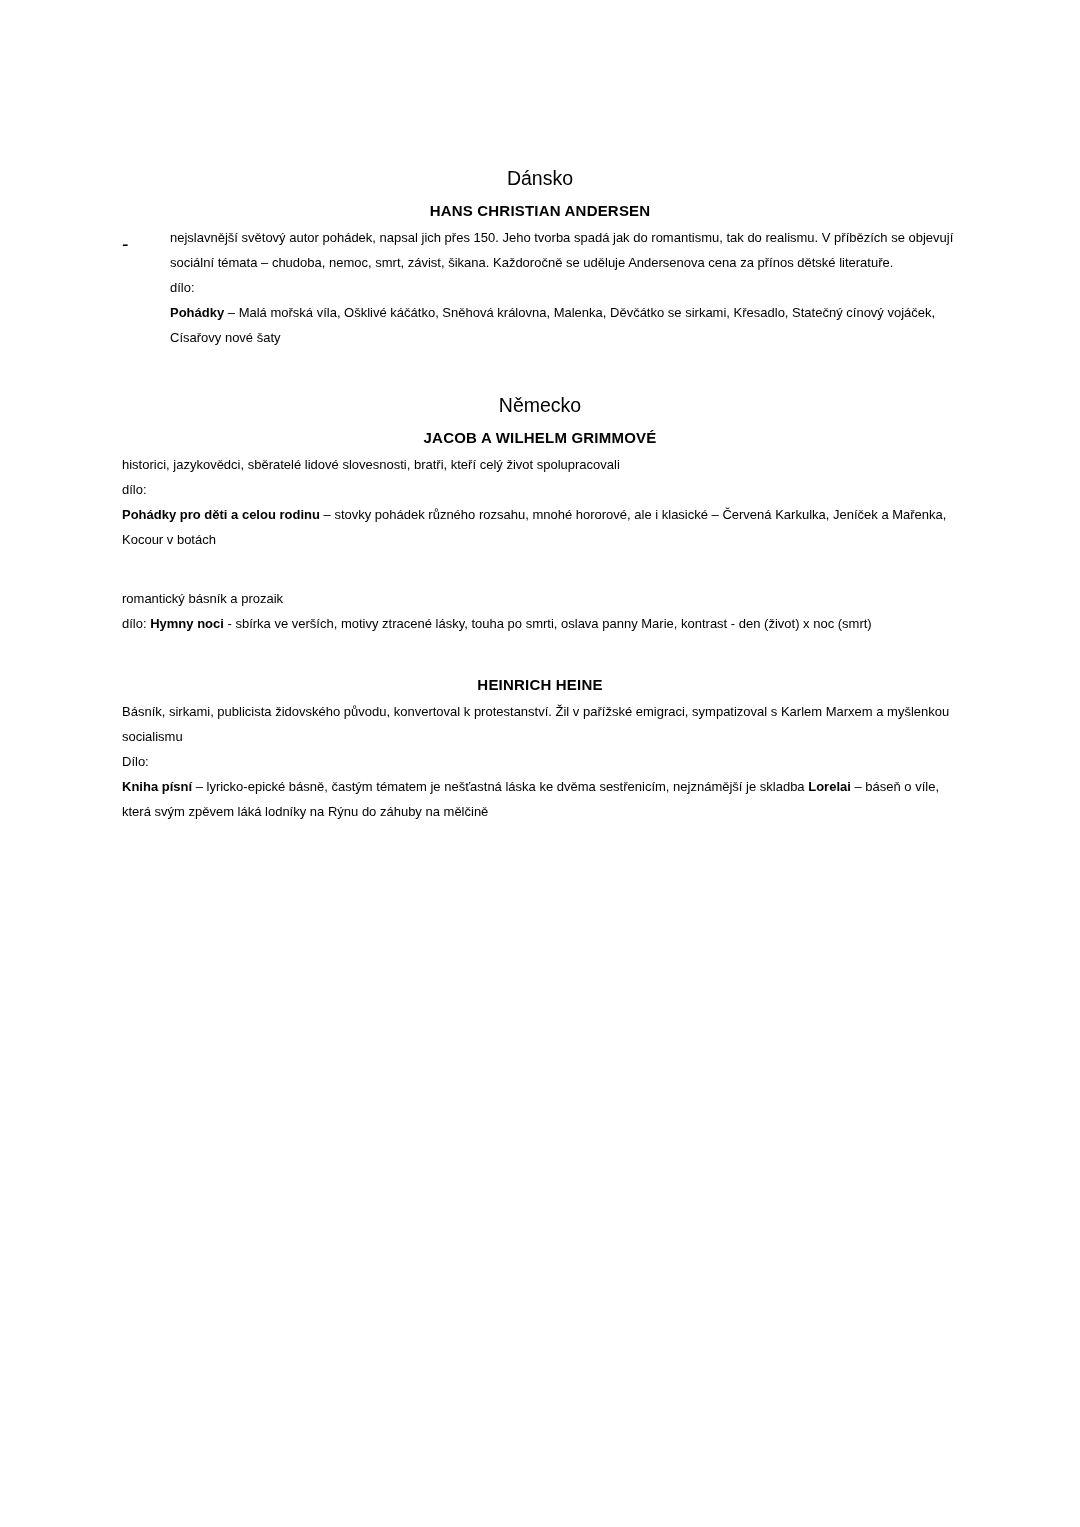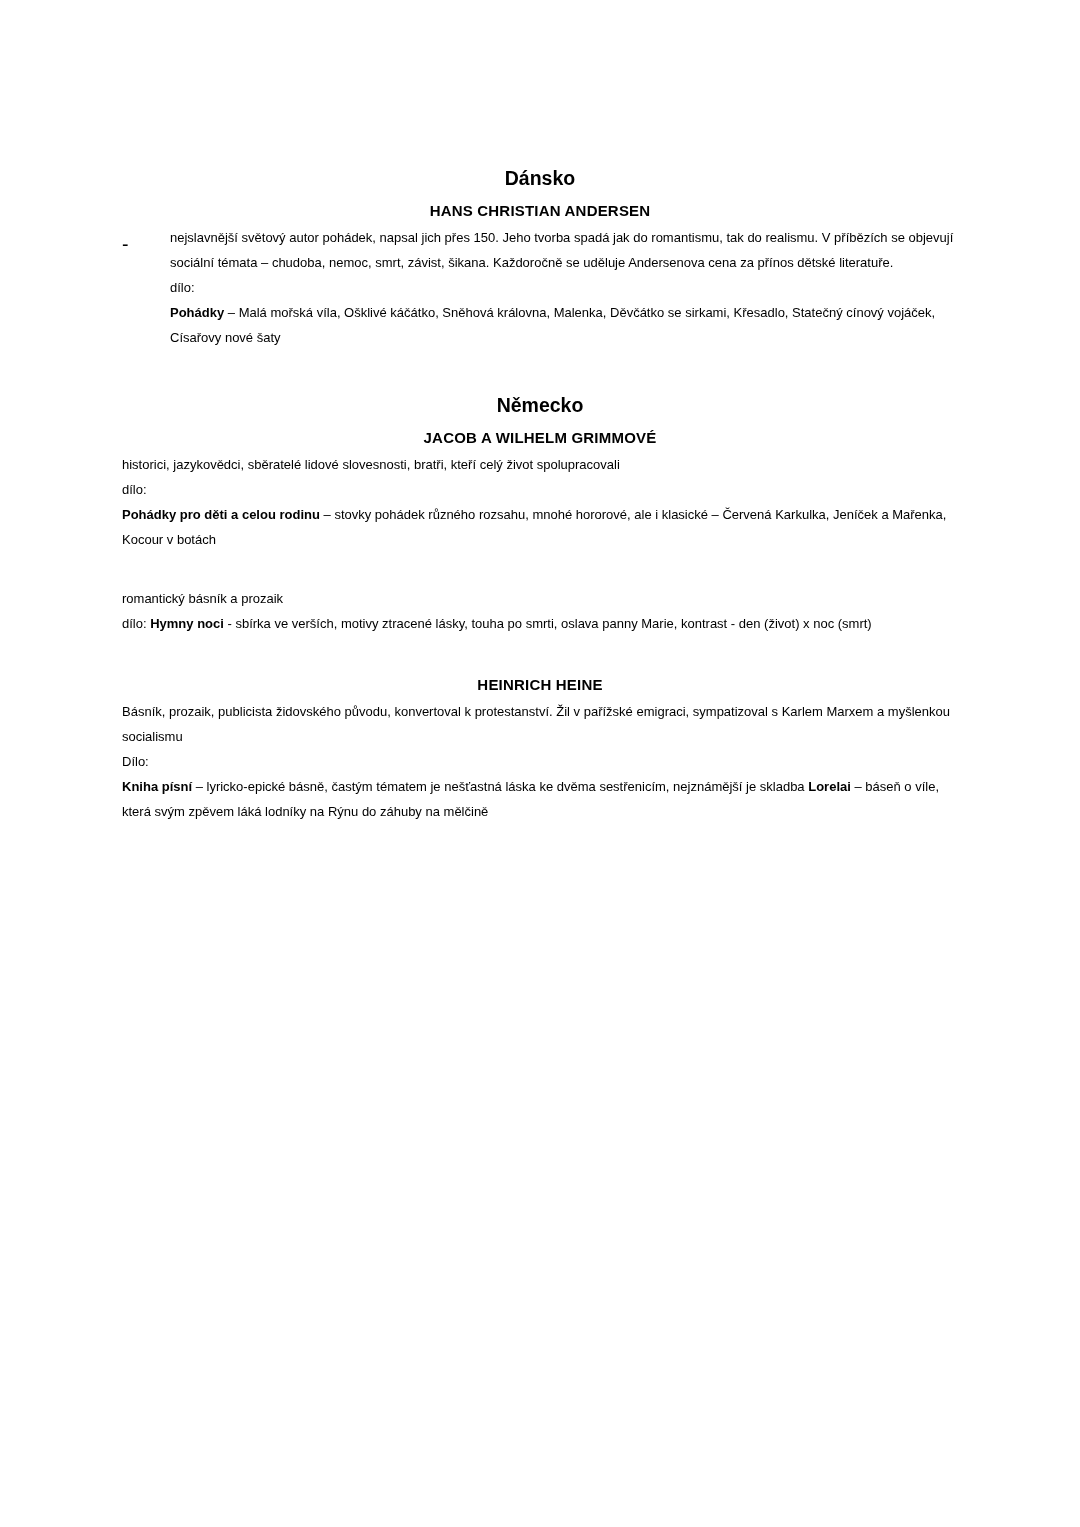--- a/index.html
+++ b/index.html
@@ -26,21 +26,21 @@
   }
   .bold {
     font-weight: bold;
     text-align: center;
   }
   .italic-bold {
     font-weight: bold;
   }
   .heading-country {
     text-align: center;
-    font-weight: bold;
+    font-weight: normal;
     font-size: 19.5px;
     line-height: 1.92;
   }
   .heading-author {
     text-align: center;
     font-weight: bold;
     font-size: 15px;
     line-height: 1.92;
     letter-spacing: 0.2px;
   }
@@ -101,19 +101,19 @@
 
     <div>
       <div class="para">romantický básník a prozaik</div>
       <div class="para"><span class="inline">dílo: </span><span class="bold inline">Hymny noci</span><span class="inline"> - sbírka ve verších, motivy ztracené lásky, touha po smrti, oslava panny Marie, kontrast - den (život) x noc (smrt)</span></div>
     </div>
 
     <div class="spacer-md"></div>
 
     <div>
       <div class="heading-author">HEINRICH HEINE</div>
-      <div class="para">Básník, prozaik, publicista židovského původu, konvertoval k protestanství. Žil v pařížské emigraci, sympatizoval s Karlem Marxem a myšlenkou socialismu</div>
+      <div class="para">Básník, sirkami, publicista židovského původu, konvertoval k protestanství. Žil v pařížské emigraci, sympatizoval s Karlem Marxem a myšlenkou socialismu</div>
       <div class="para">Dílo:</div>
       <div class="para"><span class="bold inline">Kniha písní</span><span class="inline"> – lyricko-epické básně, častým tématem je nešťastná láska ke dvěma sestřenicím, nejznámější je skladba </span><span class="italic-bold inline">Lorelai</span><span class="inline"> – báseň o víle, která svým zpěvem láká lodníky na Rýnu do záhuby na mělčině</span></div>
     </div>
 
   </div>
 </div>
 
 </body></html>

